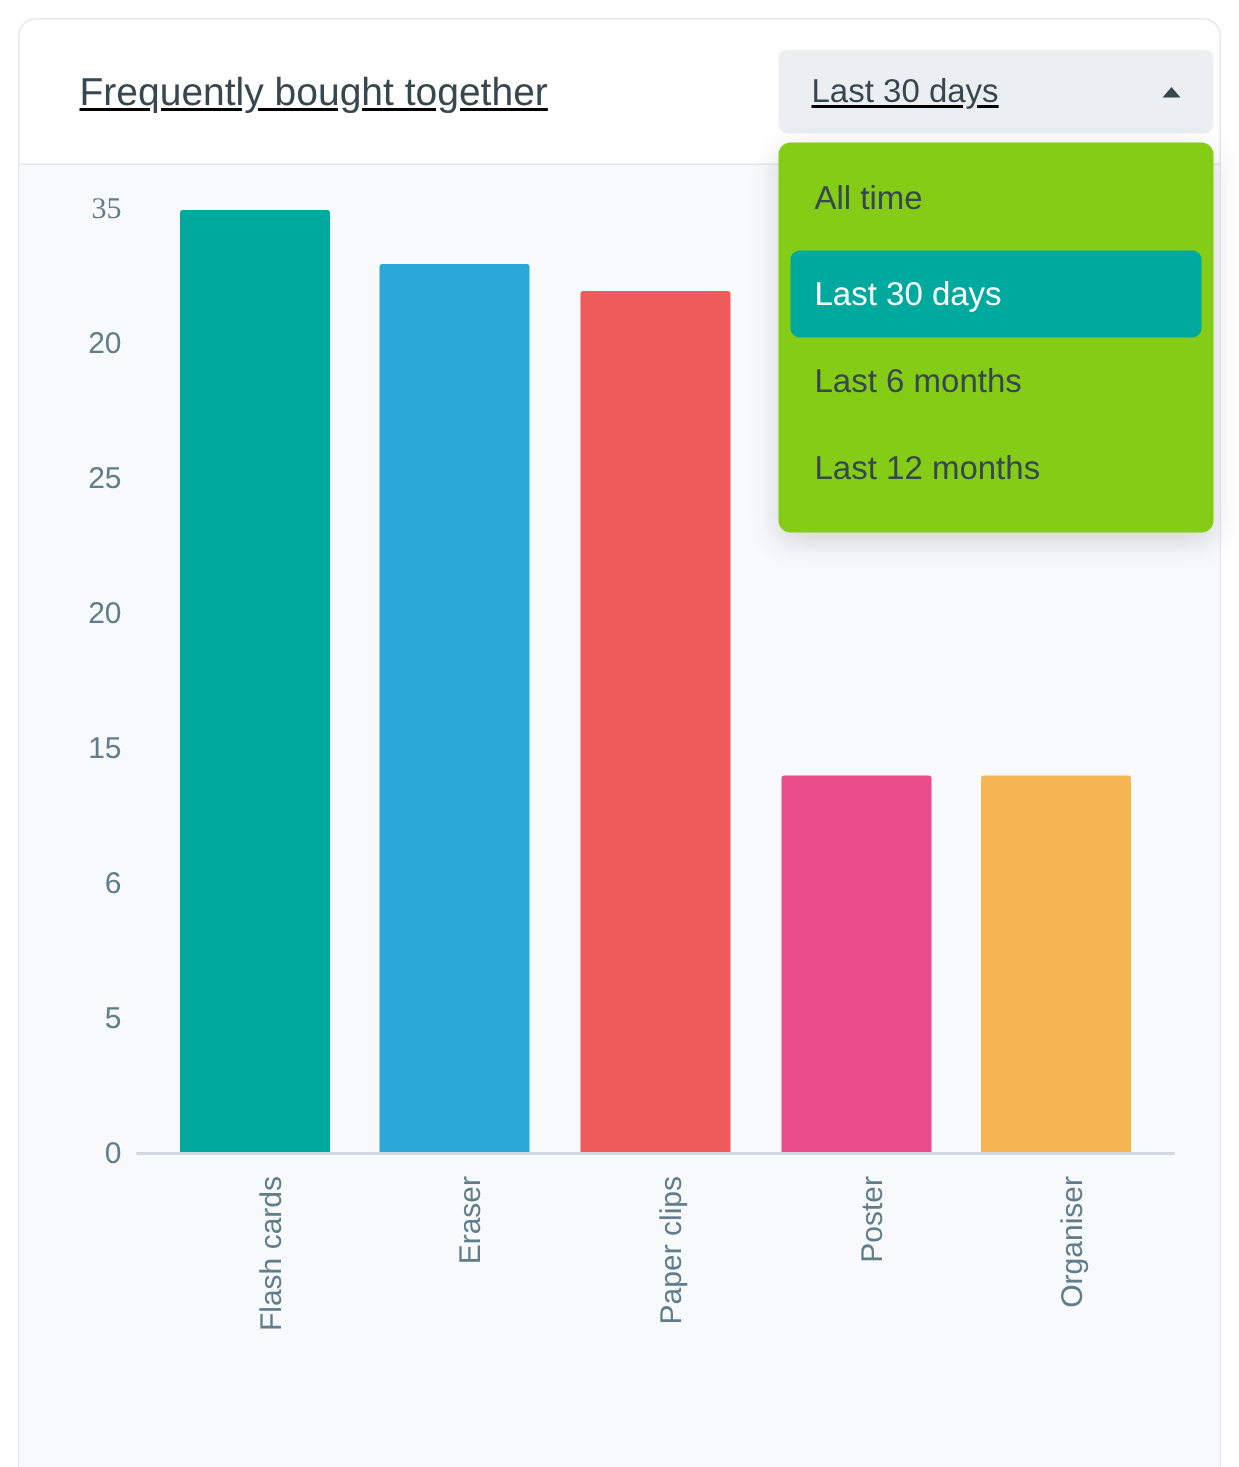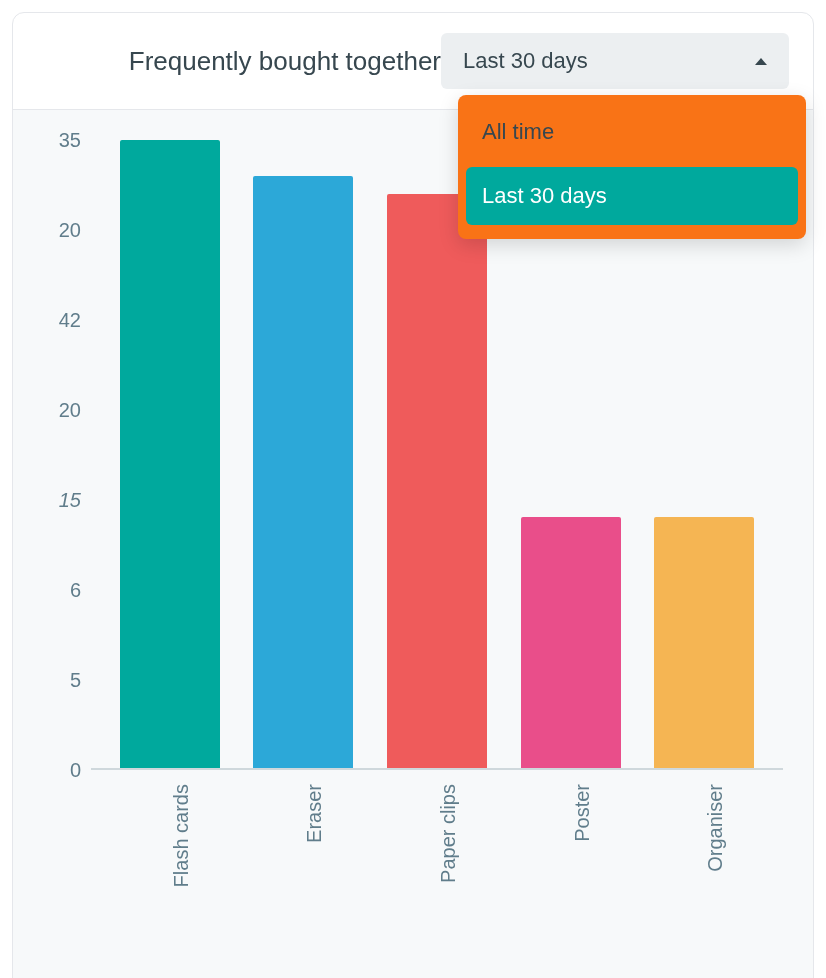--- a/index.html
+++ b/index.html
@@ -16,33 +16,34 @@
       width: 802px;
       background: #ffffff;
       border: 1px solid #e5e7eb;
       border-radius: 12px;
       overflow: visible;
       position: relative;
     }
     .card-header {
       display: flex;
       align-items: center;
-      justify-content: flex-end;
+      justify-content: space-between;
       padding: 20px 0 20px 40px;
       border-bottom: 1px solid #e5e7eb;
+      text-decoration: underline;
     }
     .card-title {
       font-size: 26px;
       font-weight: 400;
       color: #37474f;
     }
     .dropdown-wrapper {
       position: relative;
-      width: 348px;
-      margin-right: 24px;
+      width: 290px;
+      margin-right: 4px;
     }
     .dropdown-toggle {
       width: 100%;
       height: 56px;
       display: flex;
       align-items: center;
       justify-content: space-between;
       padding: 0 22px;
       background: #eceff1;
       border: none;
@@ -54,23 +55,23 @@
     .caret-up {
       width: 0;
       height: 0;
       border-left: 6px solid transparent;
       border-right: 6px solid transparent;
       border-bottom: 7px solid #37474f;
     }
     .dropdown-menu {
       position: absolute;
       top: 62px;
-      left: 17px;
+      left: 0;
       width: 100%;
-      background: #f97316;
+      background: #84cc16;
       border-radius: 8px;
       box-shadow: 0 6px 20px rgba(0,0,0,0.15);
       padding: 8px;
       z-index: 10;
     }
     .menu-divider {
       height: 6px;
     }
     .menu-item {
       padding: 16px 16px;
@@ -166,36 +167,38 @@
     <div class="card-title">Frequently bought together</div>
     <div class="dropdown-wrapper">
       <button class="dropdown-toggle">
         <span>Last 30 days</span>
         <span class="caret-up"></span>
       </button>
       <div class="dropdown-menu" id="dropdown-menu">
           <div class="menu-item">All time</div>
           <div class="menu-divider"></div>
           <div class="menu-item selected">Last 30 days</div>
+          <div class="menu-item">Last 6 months</div>
+          <div class="menu-item">Last 12 months</div>
           <div class="menu-divider"></div>
         </div>
     </div>
   </div>
 
   <div class="chart-area">
     <div class="chart-inner">
       <div class="y-axis" id="y-axis">
           <div class="y-tick" style="bottom: 0%; transform: translateY(50%);">0</div>
           <div class="y-tick" style="bottom: 14.2857%; transform: translateY(50%);">5</div>
           <div class="y-tick" style="bottom: 28.5714%; transform: translateY(50%);">6</div>
-          <div class="y-tick" style="bottom: 42.8571%; transform: translateY(50%); font-style: italic;">15</div>
+          <div class="y-tick" style="bottom: 42.8571%; transform: translateY(50%);">15</div>
           <div class="y-tick" style="bottom: 57.1429%; transform: translateY(50%); margin-top: 22px;">20</div>
-          <div class="y-tick" style="bottom: 71.4286%; transform: translateY(50%);">42</div>
+          <div class="y-tick" style="bottom: 71.4286%; transform: translateY(50%);">25</div>
           <div class="y-tick" style="bottom: 85.7143%; transform: translateY(50%);">20</div>
-          <div class="y-tick" style="bottom: 100%; transform: translateY(50%);">35</div>
+          <div class="y-tick" style="bottom: 100%; transform: translateY(50%); font-family: Liberation Serif, serif;">35</div>
         </div>
       <div class="plot">
         <div class="bars" id="bars">
             <div class="bar-slot">
               <div class="bar" style="height: 100%; background: rgb(0, 169, 157);"></div>
             </div>
             <div class="bar-slot">
               <div class="bar" style="height: 94.2857%; background: rgb(44, 168, 216);"></div>
             </div>
             <div class="bar-slot">

